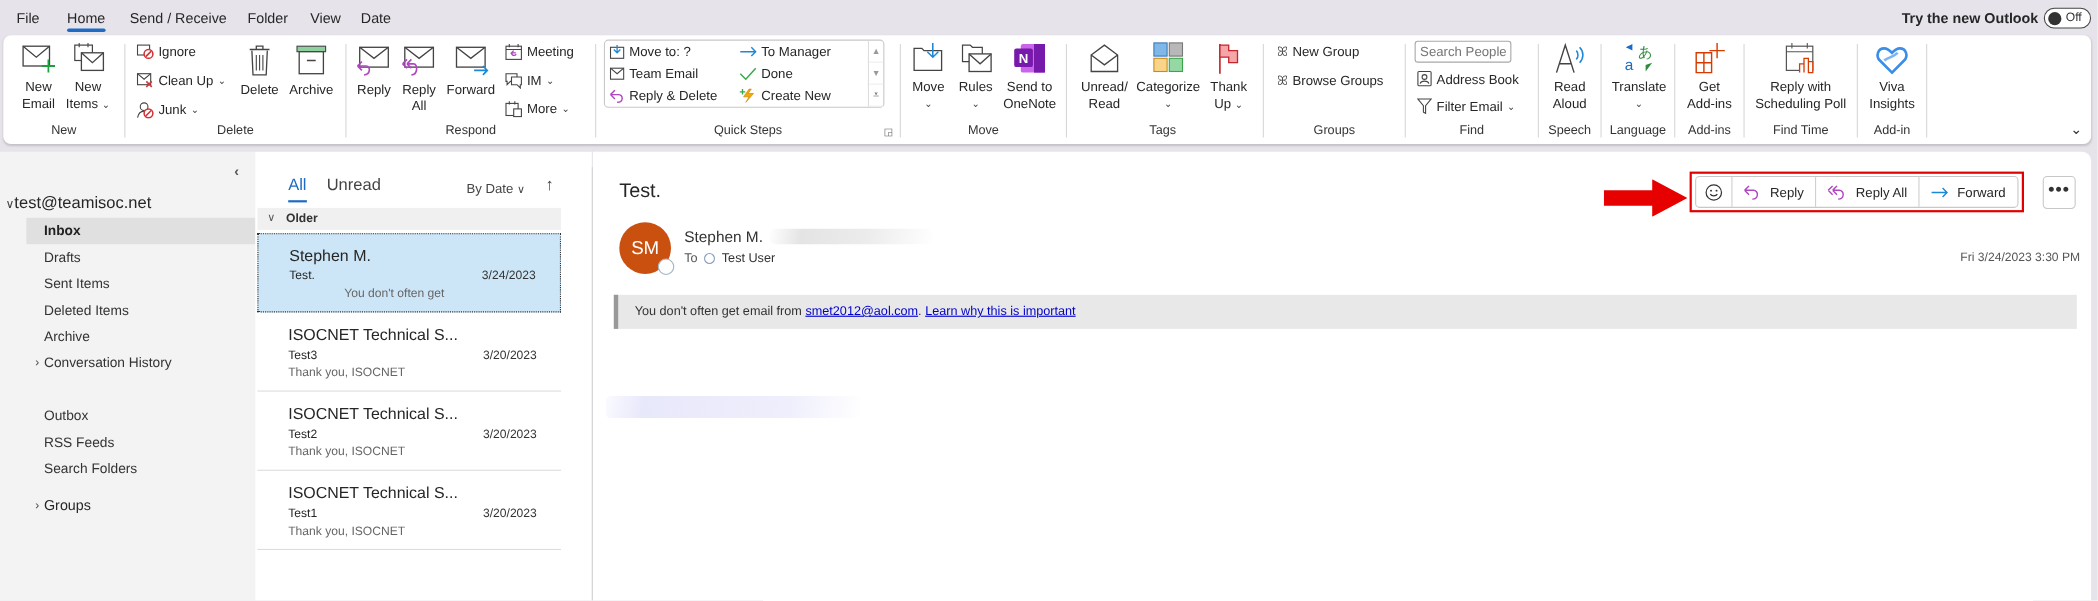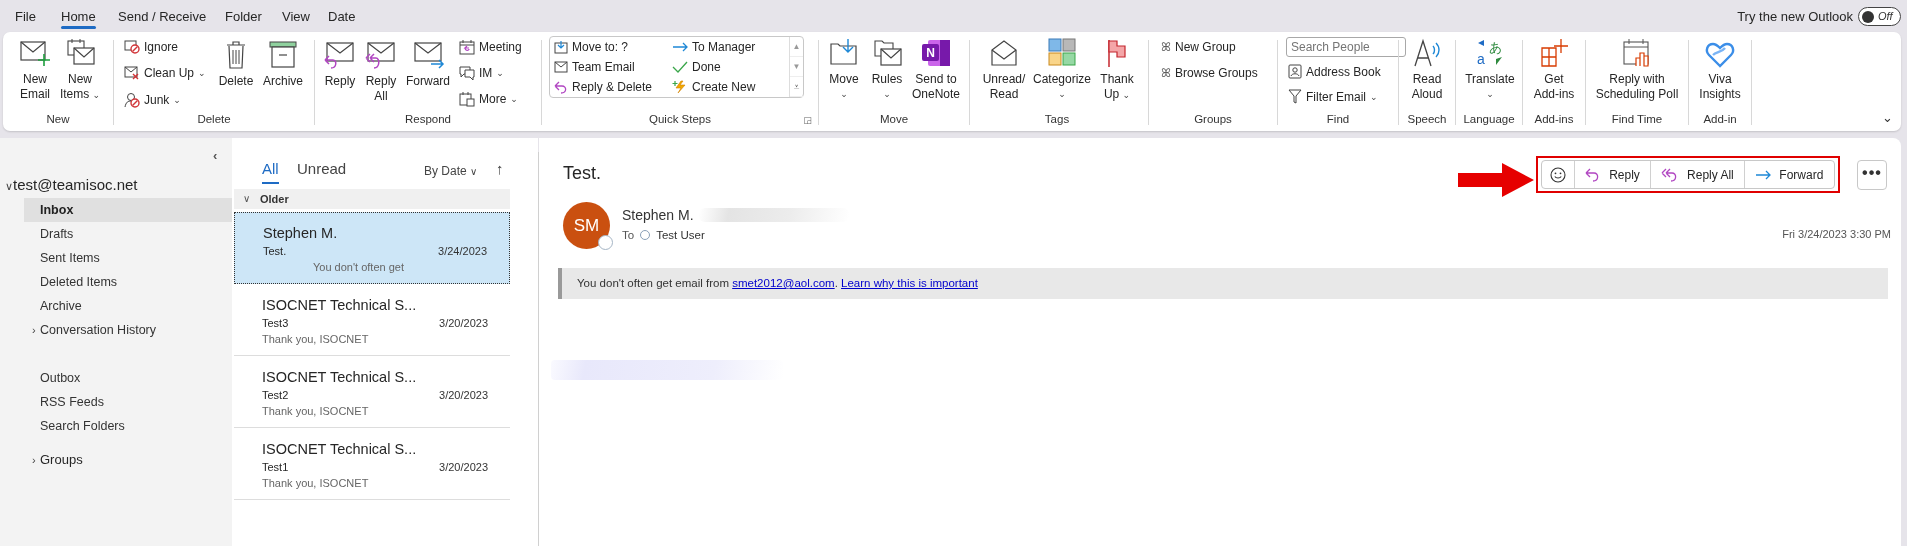--- a/index.html
+++ b/index.html
@@ -4,40 +4,40 @@
 <style>
   * { box-sizing: border-box; margin: 0; padding: 0; }
   html, body { width: 1907px; height: 546px; overflow: hidden; }
   body { background: #e6e4ea; font-family: "Liberation Sans", sans-serif; color: #242424; position: relative; }
 
   
   .menubar { position: absolute; left: 0; top: 0; width: 1907px; height: 34px; }
   .menu-tab { position: absolute; top: 9px; font-size: 13px; color: #262626; cursor: default; }
   .menu-tab.active { font-weight: normal; }
   .menu-tab.active::after { content: ""; position: absolute; left: 0; right: 0; bottom: -5px; height: 3px; background: #1e6bc4; border-radius: 2px; }
-  .try-new { position: absolute; right: 54px; top: 9px; font-size: 13px; color: #262626; }
+  .try-new { position: absolute; right: 54px; top: 9px; font-size: 13px; color: #262626; font-weight: bold; }
   .toggle { position: absolute; right: 6px; top: 7px; width: 43px; height: 19px; border: 1.5px solid #444; border-radius: 10px; background: #fff; }
   .toggle .knob { position: absolute; left: 3px; top: 2.5px; width: 12px; height: 12px; border-radius: 50%; background: #333; }
-  .toggle .lbl { position: absolute; left: 19px; top: 2px; font-size: 11px; color: #333; font-style: italic; }
+  .toggle .lbl { position: absolute; left: 19px; top: 2px; font-size: 11px; color: #333; }
 
   
   .ribbon { position: absolute; left: 3px; top: 32px; width: 1898px; height: 99px; background: #fff; border-radius: 7px; box-shadow: 0 1px 2px rgba(0,0,0,0.15); }
   .group { position: absolute; top: 0; height: 99px; }
   .group-label { position: absolute; bottom: 6px; left: 0; right: 0; text-align: center; font-size: 11.5px; color: #333; }
   .gsep { position: absolute; top: 8px; width: 1px; height: 85px; background: #d8d8d8; }
   .bigbtn { position: absolute; top: 6px; text-align: center; font-size: 12px; color: #262626; line-height: 15px; }
   .bigbtn svg { display: block; margin: 0 auto 4px auto; }
   .smallbtn { position: absolute; font-size: 12px; color: #262626; display: flex; align-items: center; gap: 4px; white-space: nowrap; }
   .chev { font-size: 9px; color: #444; }
 
   .qs-box { position: absolute; left: 7px; top: 4px; width: 255px; height: 62px; border: 1px solid #c8c8c8; border-radius: 4px; }
   .qs-scroll { position: absolute; right: 0; top: 0; width: 14px; height: 100%; border-left: 1px solid #ddd; }
   .qs-scroll span { display: block; height: 33.3%; font-size: 8px; color: #999; text-align: center; line-height: 20px; border-bottom: 1px solid #eee; }
 
-  .search-people { position: absolute; left: 8px; top: 5px; width: 120px; height: 20px; border: 1px solid #a8a8a8; border-radius: 3px; font-size: 12px; color: #666; padding: 2px 4px; font-family: "Liberation Sans", sans-serif; }
+  .search-people { position: absolute; left: 8px; top: 5px; width: 88px; height: 20px; border: 1px solid #a8a8a8; border-radius: 3px; font-size: 12px; color: #666; padding: 2px 4px; font-family: "Liberation Sans", sans-serif; }
 
   
   .folder-pane { position: absolute; left: 0; top: 138px; width: 232px; height: 408px; background: #f3f3f3; }
   .collapse-btn { position: absolute; left: 213px; top: 10px; font-size: 13px; color: #555; font-weight: bold; }
   .account { position: absolute; left: 5px; top: 38px; font-size: 15px; color: #262626; }
   .folder { position: absolute; left: 2px; width: 226px; height: 24px; font-size: 12.5px; color: #333; padding-left: 16px; line-height: 24px; margin-left: 22px; }
   .folder.selected { background: #e0e0e0; font-weight: bold; color: #222; }
   .folder .exp { position: absolute; left: 8px; font-size: 11px; color: #444; }
 
   

